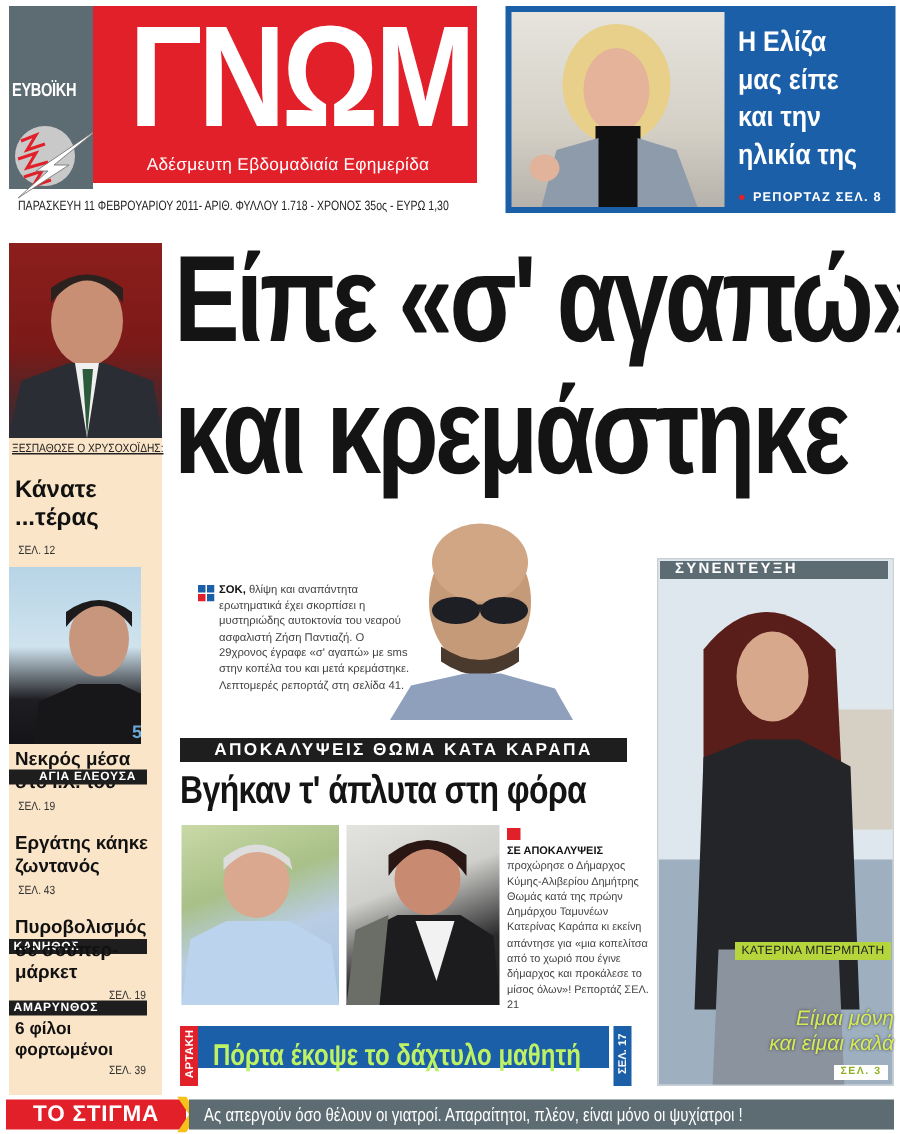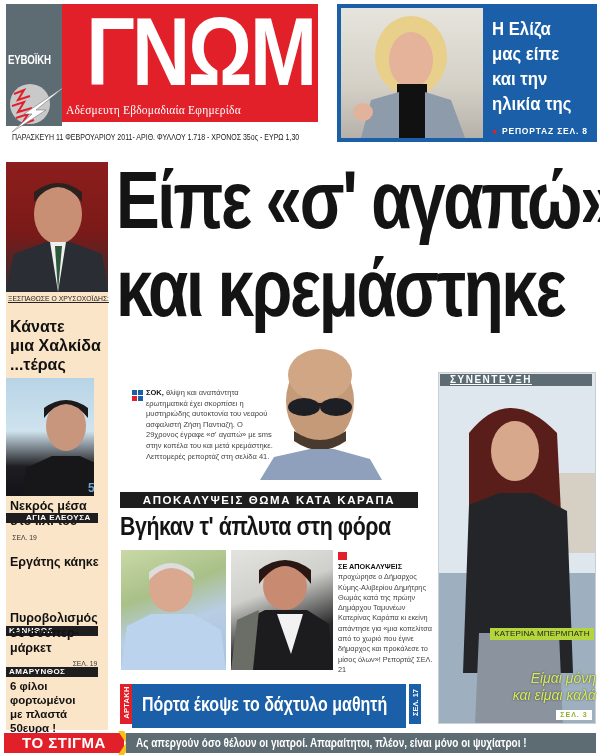--- a/index.html
+++ b/index.html
@@ -6,21 +6,21 @@
   html, body { width: 600px; height: 756px; background: #ffffff; overflow: hidden; }
   body { position: relative; font-family: "Liberation Sans", sans-serif; color: #111; }
   .abs { position: absolute; }
 
   
   .mast-grey { left: 6px; top: 4px; width: 56px; height: 122px; background: #5d6b72; }
   .mast-region { left: 8px; top: 53px; width: 52px; color: #fff; font-family: "Liberation Sans", sans-serif; font-weight: bold; font-size: 12.5px; transform: scaleX(0.78); transform-origin: left center; letter-spacing: -0.3px; white-space: nowrap; }
   .mast-logo { left: 6px; top: 80px; width: 62px; height: 54px; }
   .mast-red { left: 62px; top: 4px; width: 256px; height: 118px; background: #e2202a; }
   .mast-title { left: 66px; top: 0px; width: 252px; height: 100px; color: #fff; font-family: "Liberation Sans", sans-serif; font-weight: bold; font-size: 96px; line-height: 104px; text-align: center; transform: scaleX(0.84); transform-origin: center; letter-spacing: -3px; }
-  .mast-sub { left: 66px; top: 104px; width: 252px; color: #fff; font-size: 11.5px; letter-spacing: 0.2px; font-family: Liberation Serif, serif; }
+  .mast-sub { left: 66px; top: 104px; width: 252px; color: #fff; font-size: 11.5px; text-align: center; letter-spacing: 0.2px; }
   .mast-date { left: 12px; top: 132px; width: 316px; font-size: 9px; color: #222; white-space: nowrap; transform: scaleX(0.78); transform-origin: left center; letter-spacing: 0; }
 
   
   .promo { left: 337px; top: 4px; width: 260px; height: 138px; background: #1a5fa8; }
   .promo-photo { left: 341px; top: 8px; width: 142px; height: 130px; background: linear-gradient(180deg, #e6e4dd 0%, #d4d0c6 60%, #b6b2ab 100%); overflow: hidden; }
   .promo-title { left: 492px; top: 16px; width: 104px; color: #fff; font-weight: bold; font-size: 19px; line-height: 25px; transform: scaleX(0.88); transform-origin: left top; }
   .promo-ref { left: 492px; top: 126px; color: #fff; font-size: 8.5px; font-weight: bold; letter-spacing: 0.8px; white-space: nowrap; }
   .promo-ref .dot { color: #e2202a; margin-right: 4px; }
 
   
@@ -49,36 +49,36 @@
   .sub-head { left: 120px; top: 509px; width: 310px; font-weight: bold; font-size: 26px; line-height: 34px; color: #141414; white-space: nowrap; transform: scaleX(0.82); transform-origin: left top; letter-spacing: -0.5px; }
   .sub-photo1 { left: 121px; top: 550px; width: 105px; height: 120px; background: linear-gradient(160deg, #c9d9a7 0%, #a9c088 35%, #b9cde4 60%, #a5c2e0 100%); overflow: hidden; }
   .sub-photo2 { left: 231px; top: 550px; width: 102px; height: 120px; background: linear-gradient(160deg, #e3e3e0 0%, #cfcfcb 35%, #2a2a2c 70%, #1c1c1e 100%); overflow: hidden; }
   .sub-bullet { left: 338px; top: 552px; width: 9px; height: 8px; background: #e2202a; }
   .sub-text { left: 338px; top: 562px; width: 96px; font-size: 7.3px; line-height: 10.3px; color: #444; }
   .sub-text b { color: #111; }
 
   
   .artaki-tag { left: 120px; top: 684px; width: 12px; height: 40px; background: #e2202a; }
   .artaki-tag span { position: absolute; left: -12px; top: 14px; width: 36px; transform: rotate(-90deg); color: #fff; font-size: 7.5px; font-weight: bold; text-align: center; letter-spacing: 0.3px; }
-  .blue-banner { left: 132px; top: 684px; width: 274px; height: 44px; background: #1a5fa8; color: #ffffff; font-weight: bold; font-size: 20px; line-height: 40px; padding-left: 10px; white-space: nowrap; }
+  .blue-banner { left: 132px; top: 684px; width: 274px; height: 28px; background: #1a5fa8; color: #bef264; font-weight: bold; font-size: 20px; line-height: 40px; padding-left: 10px; white-space: nowrap; }
   .blue-banner span.t { display: inline-block; transform: scaleX(0.80); transform-origin: left center; }
   .blue-page { left: 409px; top: 684px; width: 12px; height: 40px; background: #1a5fa8; }
   .blue-page span { position: absolute; left: -12px; top: 14px; width: 36px; transform: rotate(-90deg); color: #fff; font-size: 7.5px; font-weight: bold; text-align: center; }
 
   
   .int-frame { left: 438px; top: 372px; width: 158px; height: 352px; background: #e8edf0; border: 1px solid #c9d0d4; overflow: hidden; }
-  .int-kicker { left: 440px; top: 374px; width: 152px; height: 12px; background: #5d6b72; color: #fff; font-size: 10px; font-weight: bold; letter-spacing: 1.5px; line-height: 12px; padding-left: 10px; text-decoration: underline; }
+  .int-kicker { left: 440px; top: 374px; width: 152px; height: 12px; background: #5d6b72; color: #fff; font-size: 10px; font-weight: bold; letter-spacing: 1.5px; line-height: 12px; padding-left: 10px; }
   .int-name { left: 490px; top: 628px; width: 104px; height: 12px; background: #b5d53c; color: #1e1e1e; font-size: 8px; font-weight: normal; line-height: 12px; text-align: center; letter-spacing: 0.2px; white-space: nowrap; }
   .int-quote { left: 494px; top: 670px; width: 102px; color: #d6ec56; font-size: 14px; line-height: 17px; font-style: italic; text-align: right; text-shadow: 0 0 2px #334; white-space: nowrap; }
   .int-page { left: 556px; top: 710px; width: 36px; height: 10px; background: #fff; color: #8fb226; font-size: 7px; font-weight: bold; text-align: center; line-height: 10px; letter-spacing: 1px; }
 
   
   .stigma-label { left: 4px; top: 733px; width: 120px; height: 20px; background: #e2202a; color: #fff; font-weight: bold; font-size: 15px; line-height: 20px; text-align: center; letter-spacing: 0.5px; }
   .stigma-arrow { left: 118px; top: 731px; width: 14px; height: 24px; }
-  .stigma-bar { left: 126px; top: 733px; width: 470px; height: 20px; background: #5d6b72; color: #fff; font-size: 12.5px; line-height: 20px; padding-left: 10px; white-space: nowrap; font-weight: bold; }
+  .stigma-bar { left: 126px; top: 733px; width: 470px; height: 20px; background: #5d6b72; color: #fff; font-size: 12.5px; line-height: 20px; padding-left: 10px; white-space: nowrap; }
   .stigma-bar span { display: inline-block; transform: scaleX(0.80); transform-origin: left center; }
 </style>
 </head>
 <body>
 
 <div class="abs mast-grey"></div>
 <div class="abs mast-region">ΕΥΒΟΪΚΗ</div>
 <svg class="abs mast-logo" viewBox="0 0 62 54">
   <circle cx="24" cy="24" r="20" fill="#c9c9c9"></circle>
   <g stroke="#e2202a" stroke-width="2" fill="none">
@@ -118,53 +118,52 @@
     <ellipse cx="52" cy="52" rx="24" ry="30" fill="#c98f74"></ellipse>
     <path d="M28 40 Q52 10 76 40 L76 30 Q52 12 28 30 Z" fill="#2b2220"></path>
     <path d="M0 130 L8 92 L40 80 L64 80 L96 92 L102 130 Z" fill="#2a2d33"></path>
     <path d="M44 80 L52 130 L60 80 Z" fill="#f0f0f0"></path>
     <path d="M49 84 L52 130 L56 84 Z" fill="#2d5a3b"></path>
   </svg>
 </div>
 <div class="abs side-kicker1">ΞΕΣΠΑΘΩΣΕ Ο ΧΡΥΣΟΧΟΪΔΗΣ:</div>
 <div class="abs side-head1">
   <div>Κάνατε</div>
-  <div>μια Χαλκίδα</div>
   <div><span>...τέρας</span> &nbsp; <span class="side-page">ΣΕΛ. 12</span></div>
 </div>
 
 <div class="abs side-photo2">
   <svg width="88" height="118" viewBox="0 0 88 118">
     <ellipse cx="44" cy="48" rx="20" ry="25" fill="#c8967c"></ellipse>
     <path d="M22 40 Q44 12 66 40 L66 30 Q44 14 22 30 Z" fill="#1c1a1a"></path>
     <path d="M0 118 L4 90 L30 78 L58 78 L84 90 L88 118 Z" fill="#17171a"></path>
     <text x="66" y="114" font-size="12" fill="#6aa7d8" font-family="Liberation Sans, sans-serif" font-weight="bold">55</text>
   </svg>
 </div>
 <div class="abs side-head2">
   <div>Νεκρός μέσα</div>
   <div><span>στο Ι.Χ. του</span> &nbsp; <span class="side-page">ΣΕΛ. 19</span></div>
 </div>
 
 <div class="abs side-kicker" style="top:513px;padding-left:20px;">ΑΓΙΑ ΕΛΕΟΥΣΑ</div>
 <div class="abs side-head" style="top:555px;">
   <div>Εργάτης κάηκε</div>
+  <div><span>ζωντανός</span> &nbsp;&nbsp;&nbsp; <span class="side-page">ΣΕΛ. 43</span></div>
 </div>
 
 <div class="abs side-kicker" style="top:599px;margin-top:27px;">ΚΑΝΗΘΟΣ</div>
 <div class="abs side-head" style="top:611px;">
   <div>Πυροβολισμός</div>
   <div>σε σούπερ-μάρκετ</div>
   <span class="side-page right-page">ΣΕΛ. 19</span>
 </div>
 
 <div class="abs side-kicker" style="top:667px;">ΑΜΑΡΥΝΘΟΣ</div>
 <div class="abs side-head" style="top:679px; font-size:11.5px; line-height:14px;">
   <div>6 φίλοι φορτωμένοι</div>
-  <div>με πλαστά 50ευρα !</div>
   <span class="side-page right-page">ΣΕΛ. 39</span>
 </div>
 
 <div class="abs main-head">
   <div>Είπε «σ' αγαπώ»</div>
   <div>και κρεμάστηκε</div>
 </div>
 
 <div class="abs lead-photo">
   <svg width="132" height="135" viewBox="0 0 132 135">

